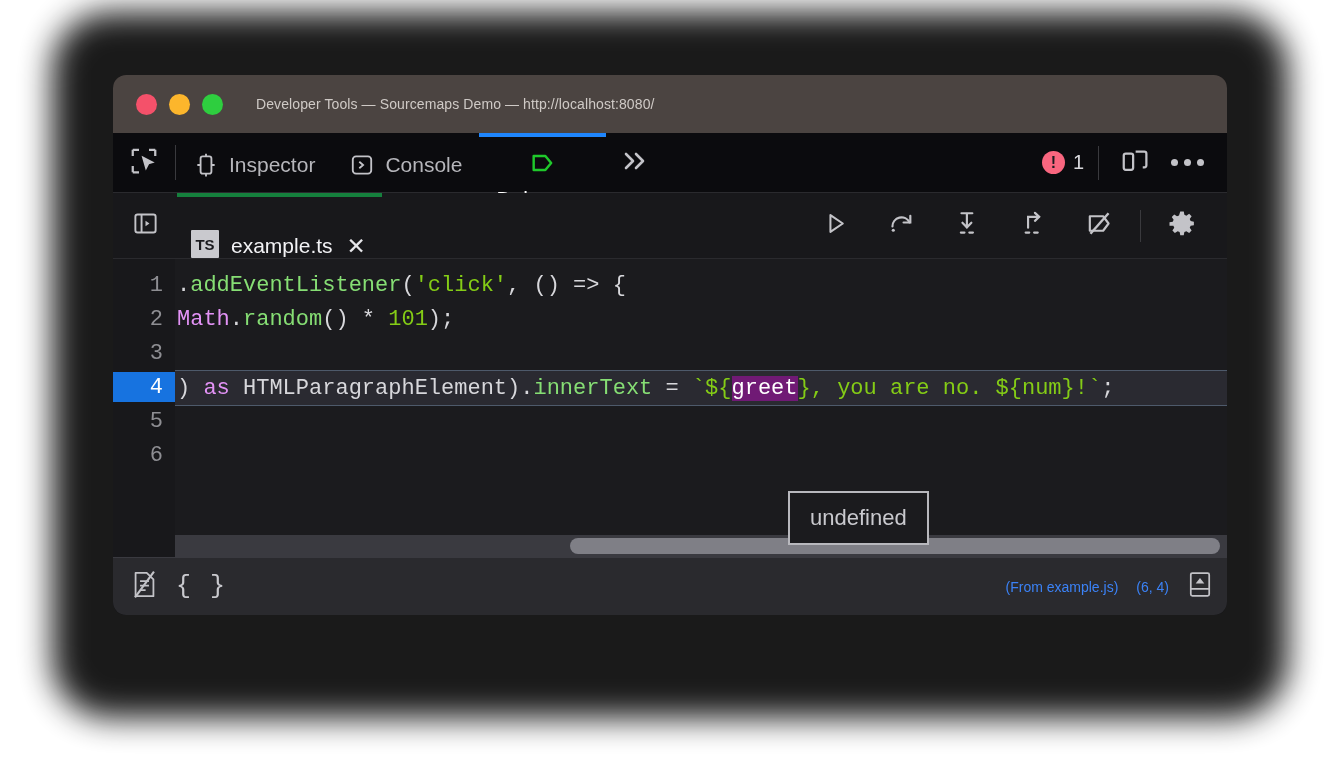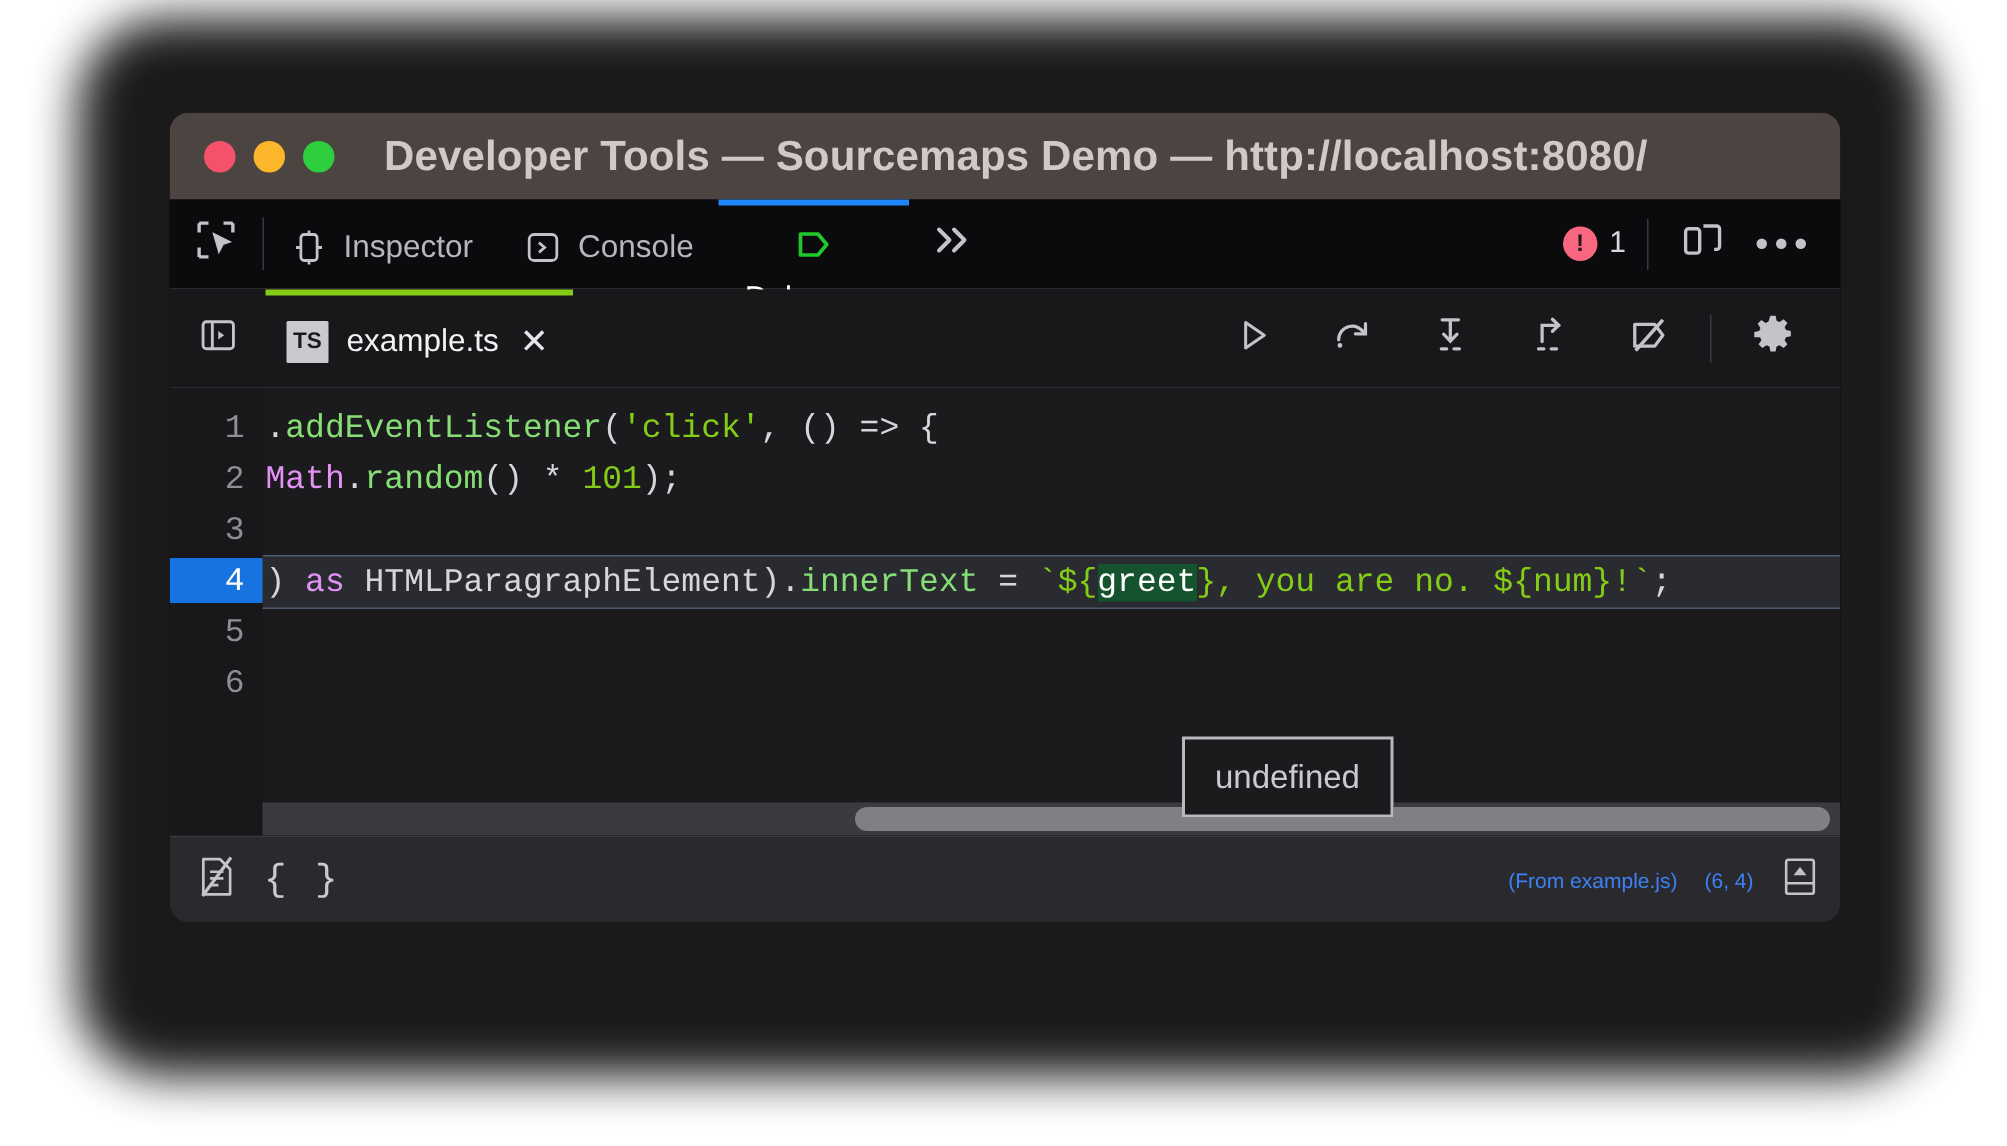--- a/index.html
+++ b/index.html
@@ -52,22 +52,22 @@
     flex: none;
   }
   .lights { display: flex; gap: 12px; margin-left: 7px; }
   .light { width: 21px; height: 21px; border-radius: 50%; }
   .light.red    { background: #f4516a; }
   .light.yellow { background: #fcb62c; }
   .light.green  { background: #2ece3f; }
   .title {
     margin-left: 33px;
     color: #cfcac6;
-    font-size: 28px;
-    font-weight: bold;
+    font-size: 14px;
+    font-weight: normal;
     letter-spacing: .1px;
     white-space: nowrap;
   }
 
   
   .toolbar {
     height: 60px;
     background: #0b0b0e;
     display: flex;
     align-items: stretch;
@@ -124,24 +124,24 @@
     align-items: stretch;
     flex: none;
     border-bottom: 1px solid #2a2a2e;
   }
   .paneltoggle {
     width: 64px;
     display: flex; align-items: center; justify-content: center;
     cursor: pointer;
   }
   .ftab {
-    display: flex; align-items: center; gap: 12px;
+    display: flex; align-items: flex-end; gap: 12px;
     padding: 0 14px 0 14px;
     background: #18181b;
-    border-top: 4px solid #84cc16;
+    border-top: 4px solid #15803d;
     cursor: pointer;
   }
   .tsbadge {
     width: 28px; height: 28px;
     background: #c9c9ce;
     color: #1b1b1f;
     font-size: 15px; font-weight: bold;
     display: flex; align-items: center; justify-content: center;
     border-radius: 1px;
     font-family: "Liberation Sans", sans-serif;
@@ -221,21 +221,21 @@
     border-bottom: 1px solid #4e5a6b;
     height: 36px;
   }
 
   
   .t-green  { color: #86de74; }
   .t-blue   { color: #84cc16; }
   .t-purple { color: #e292f5; }
   .t-plain  { color: #d7d7db; }
   .t-punc   { color: #d7d7db; }
-  .hl-var   { background: #14532d; color: #ffffff; }
+  .hl-var   { background: #701a75; color: #ffffff; }
 
   
   .tooltip {
     position: absolute;
     left: 675px; top: 232px;
     background: #1b1b1e;
     border: 2px solid #b8b8bd;
     color: #c9c9ce;
     font-size: 22px;
     font-family: "Liberation Sans", sans-serif;

